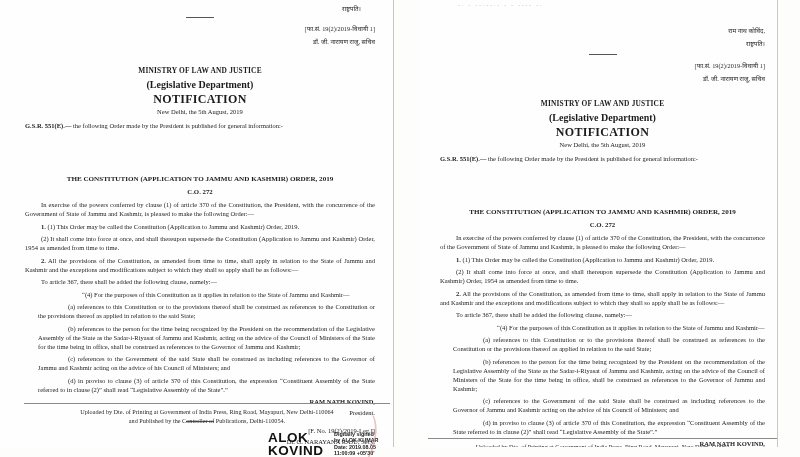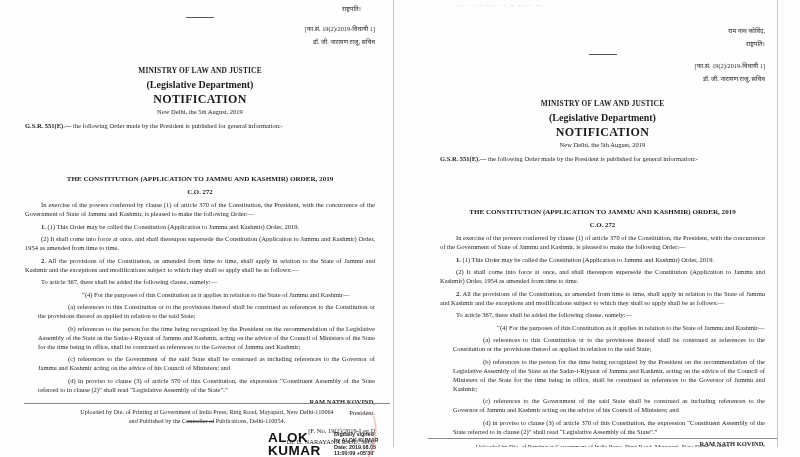--- a/index.html
+++ b/index.html
@@ -136,21 +136,21 @@
       <div>Uploaded by Dte. of Printing at Government of India Press, Ring Road, Mayapuri, New Delhi-110064</div>
       <div>and Published by the Controller of Publications, Delhi-110054.</div>
     </div>
   </div>
 </div>
 
 <div class="sig-block">
   <div class="sig-swirl"></div>
   <div class="sig-name">
     <div>ALOK</div>
-    <div>KUMAR</div>
+    <div>KOVIND</div>
   </div>
   <div class="sig-details">
     <div>Digitally signed</div>
     <div>by ALOK KUMAR</div>
     <div>Date: 2019.08.05</div>
     <div>11:00:09 +05'30'</div>
   </div>
 </div>
 
 </body></html>

